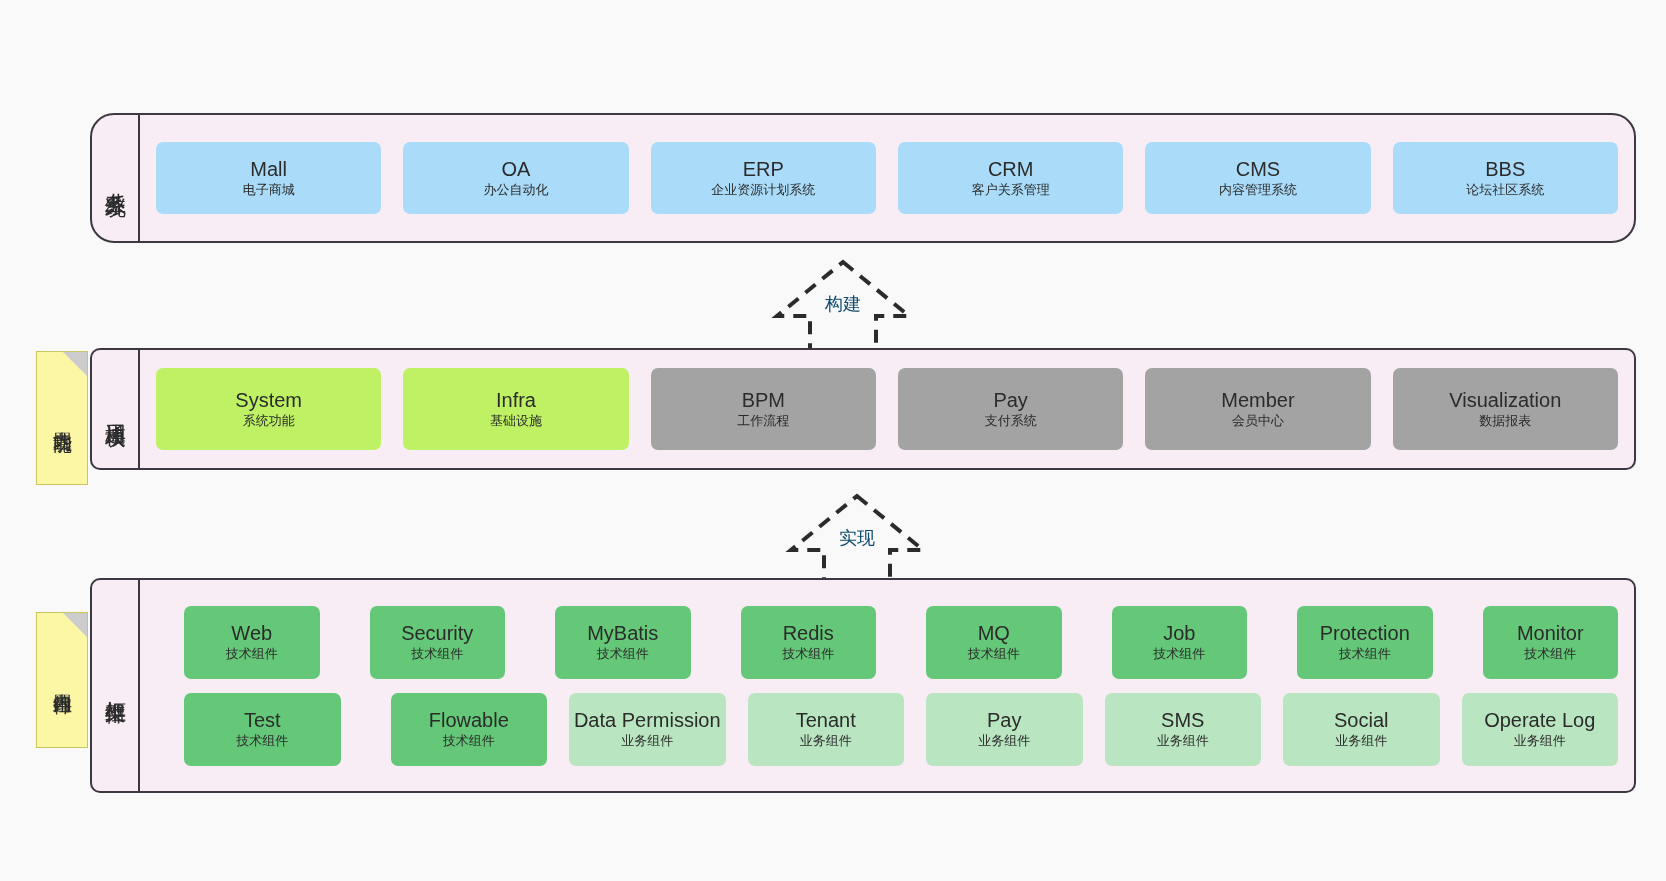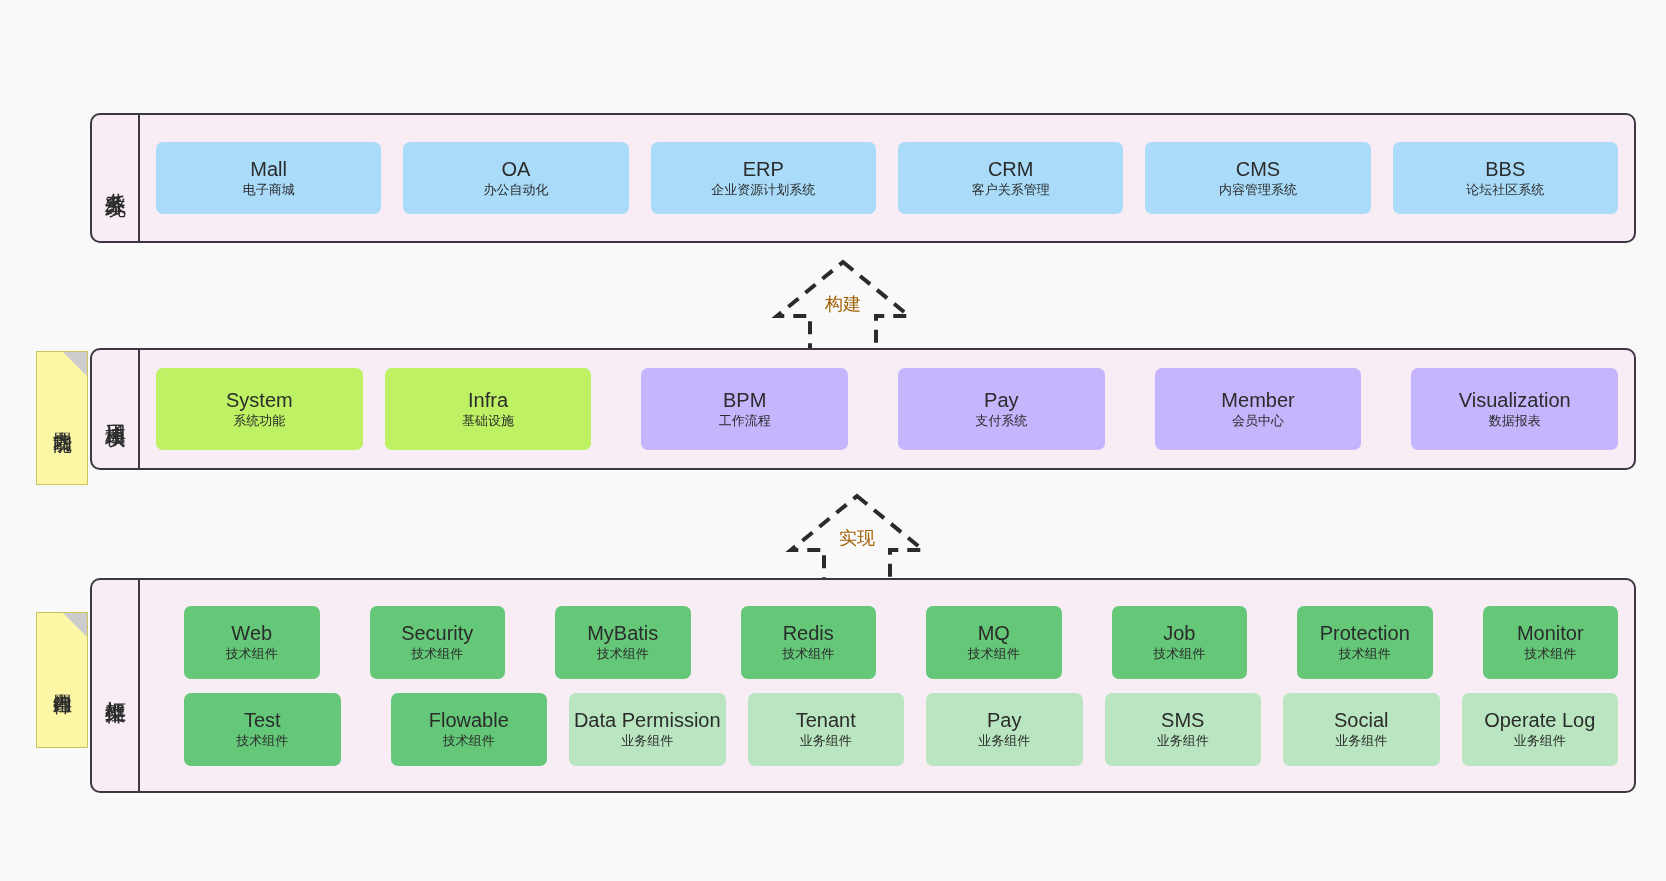--- a/index.html
+++ b/index.html
@@ -63,26 +63,26 @@
     text-align: center;
     color: #2b2b2b;
     line-height: 1.25;
     padding: 6px 4px;
   }
   .card .t1 { font-size: 20px; }
   .card .t2 { font-size: 13px; }
 
   .blue      { background: #aadcfa; }
   .red       { background: #bef264; }
-  .pink      { background: #c4b5fd; margin-left: 28px; }
+  .pink      { background: #a3a3a3; }
   .green     { background: #64c878; margin-left: 28px; }
   .lightgreen{ background: #b9e6c1; }
 
   
-  #layer-business { left: 90px; top: 113px; width: 1546px; height: 130px; }
+  #layer-business { left: 90px; top: 113px; width: 1546px; height: 130px; border-radius: 24px; }
   #layer-modules  { left: 90px; top: 348px; width: 1546px; height: 122px; }
   #layer-framework{ left: 90px; top: 578px; width: 1546px; height: 215px; }
 
   #layer-business  .card { height: 72px; }
   #layer-modules   .card { height: 82px; }
   #layer-framework .card { height: 73px; }
 
   
   .note {
     position: absolute;
@@ -116,21 +116,21 @@
     width: 170px;
     height: 100px;
   }
   .connector svg { display: block; width: 170px; height: 100px; }
   .connector .conn-label {
     position: absolute;
     left: 0; right: 0;
     top: 34px;
     text-align: center;
     font-size: 18px;
-    color: #a16207;
+    color: #0c4a6e;
     background: transparent;
   }
   #connector-build   { left: 758px; top: 258px; }
   #connector-realize { left: 772px; top: 492px; }
 </style>
 </head>
 <body>
 
 <div class="canvas">
 

